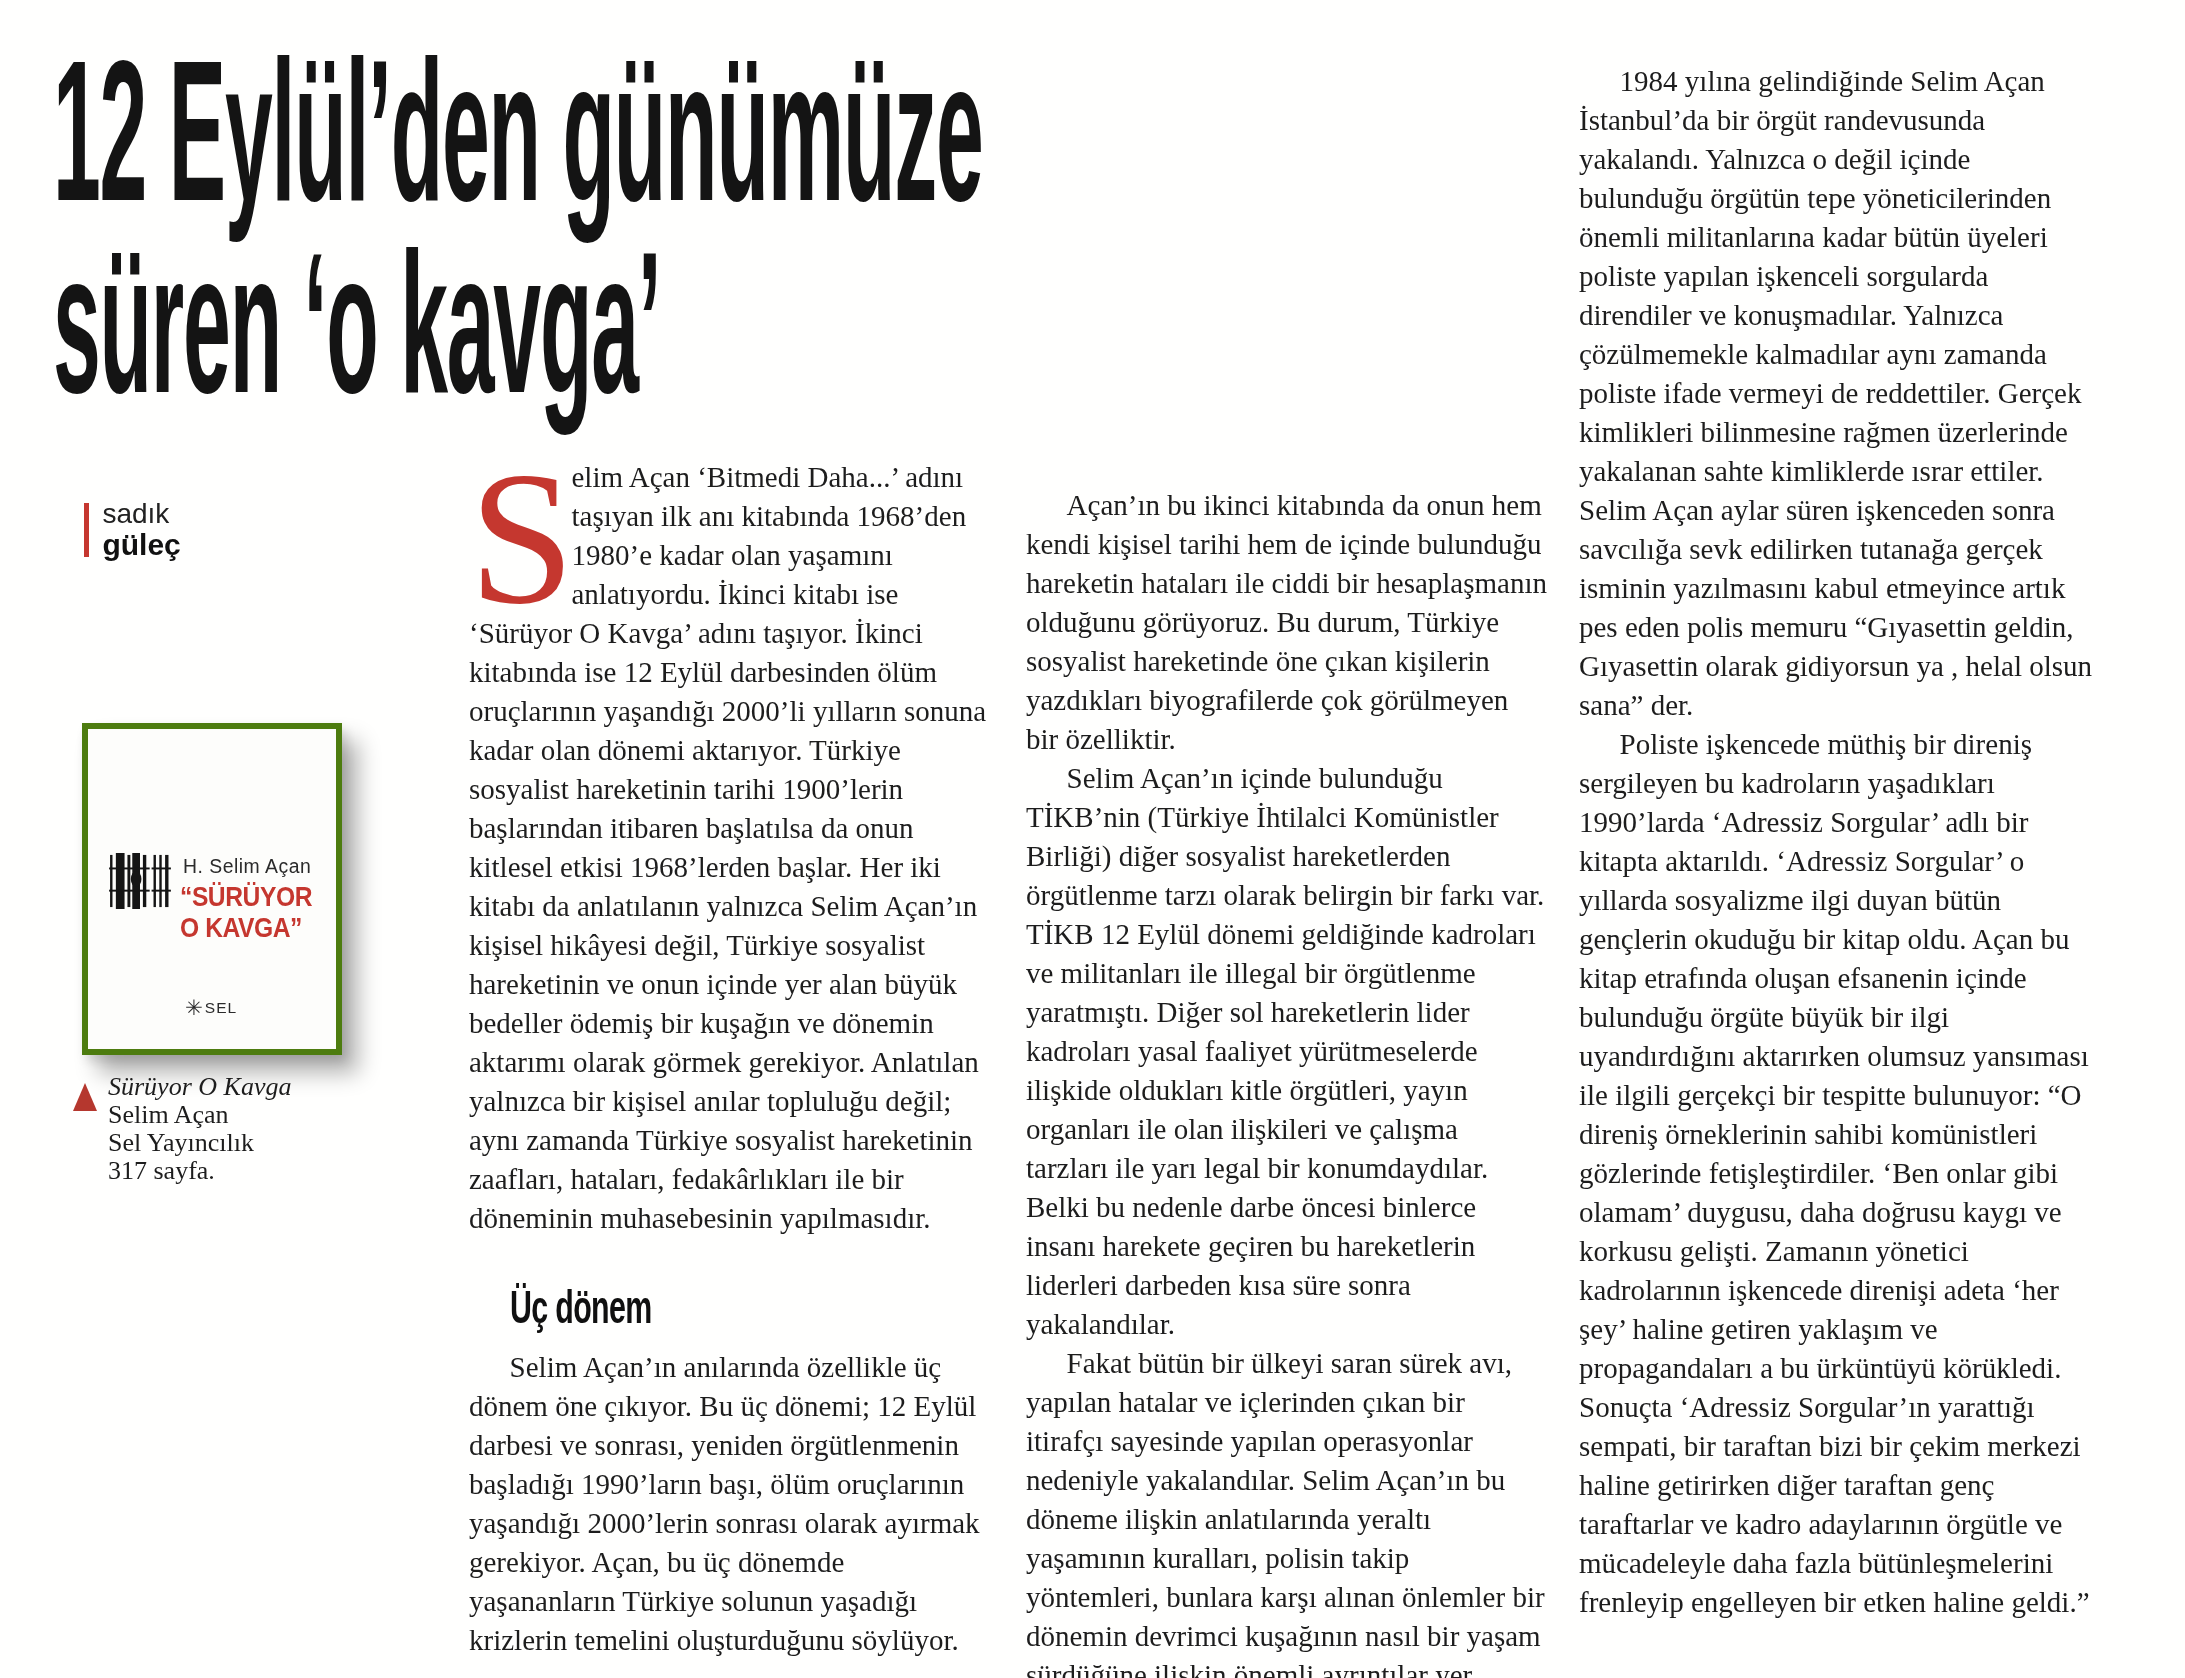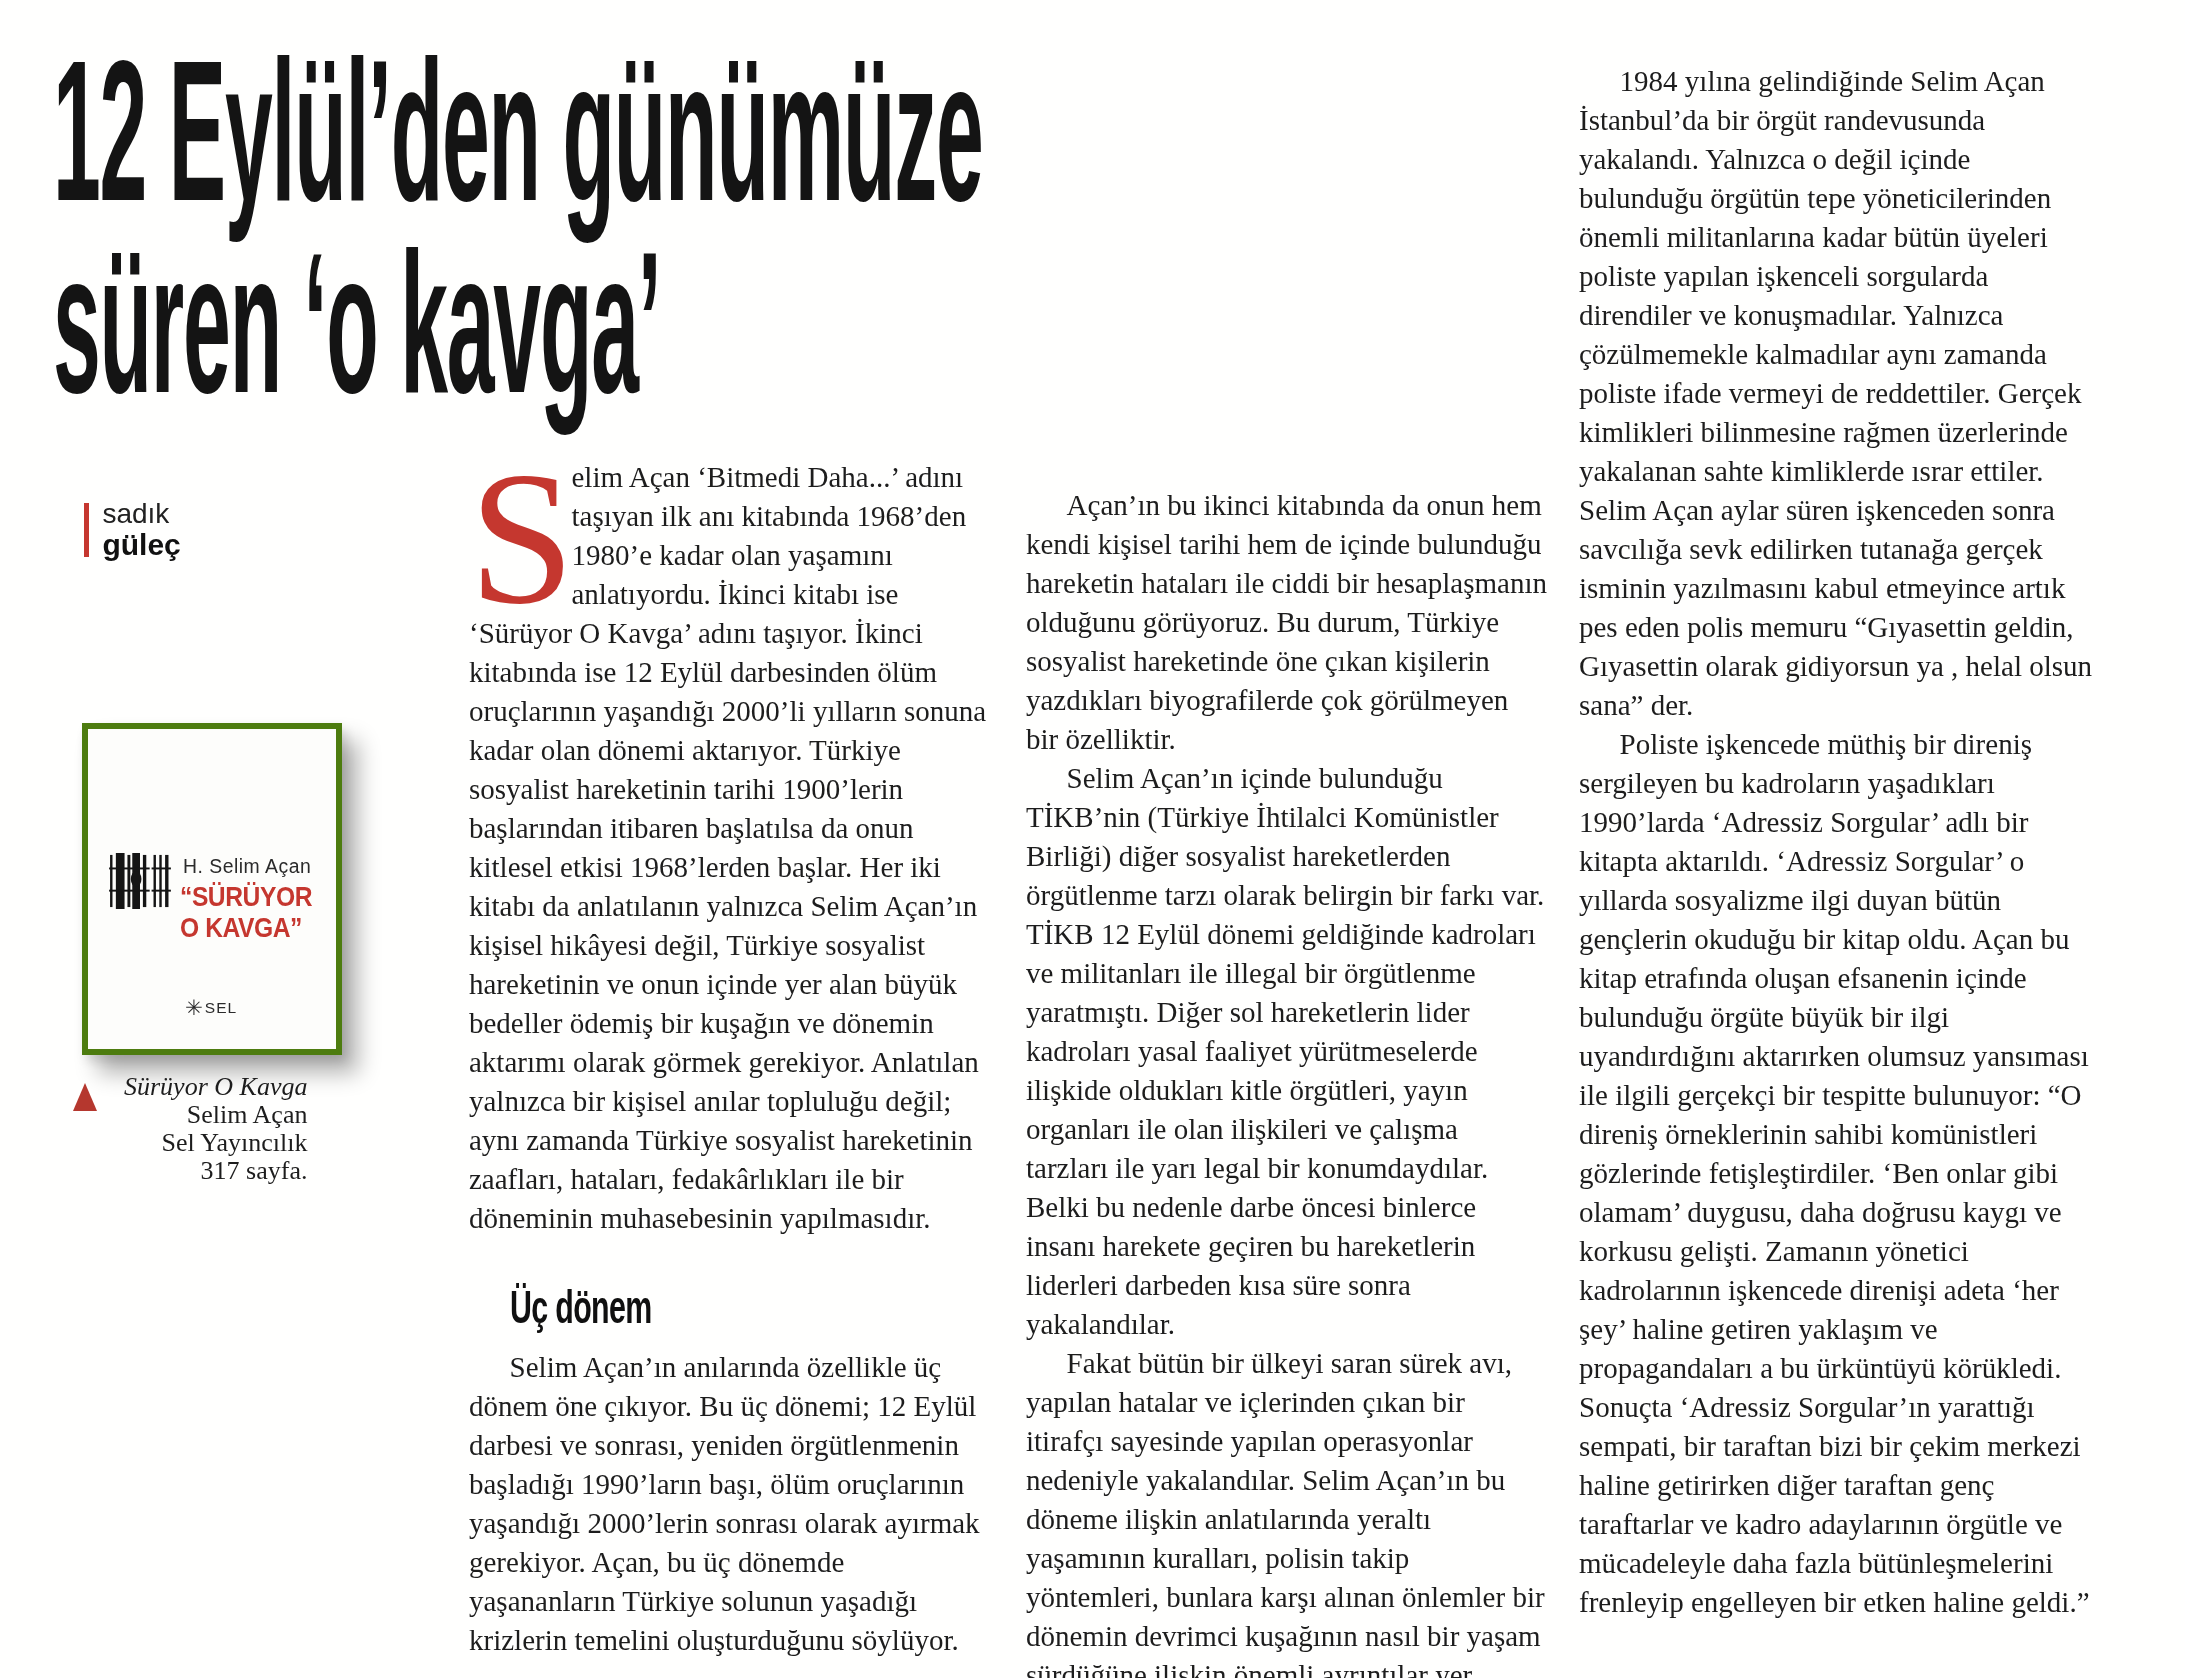--- a/index.html
+++ b/index.html
@@ -31,21 +31,21 @@
                transform:scaleX(0.88);transform-origin:left top;white-space:nowrap;}
   .cover-logo{position:absolute;left:97px;top:266px;font-family:Liberation Sans, sans-serif;
               font-size:15.5px;letter-spacing:1px;color:#2b2b2b;}
   .cover-logo .mark{font-size:21.3px;vertical-align:-1.9px;margin-right:1px;}
 
   
   .bookinfo{position:absolute;left:73px;top:1073px;}
   .tri{position:absolute;left:0;top:9.7px;width:0;height:0;
        border-left:12.6px solid transparent;border-right:12.6px solid transparent;
        border-bottom:28px solid #b5372e;}
-  .bookinfo-text{margin-left:51px;font-size:26px;line-height:28px;color:#1d1d1d;text-align:right;}
+  .bookinfo-text{margin-left:35px;font-size:26px;line-height:28px;color:#1d1d1d;}
   .bookinfo-title{font-style:italic;}
 
   
   .col{position:absolute;width:521px;font-size:29px;line-height:39px;color:#1d1d1d;
        text-align:left;}
   .col-1{left:469px;top:458px;height:1221px;overflow:hidden;}
   .col-2{left:1026px;top:458px;height:1221px;overflow:hidden;margin-top:28px;}
   .col-3{left:1579px;top:62px;height:1617px;overflow:hidden;}
   .col p{margin:0;text-indent:1.4em;}
   .col p.no-indent{text-indent:0;}

